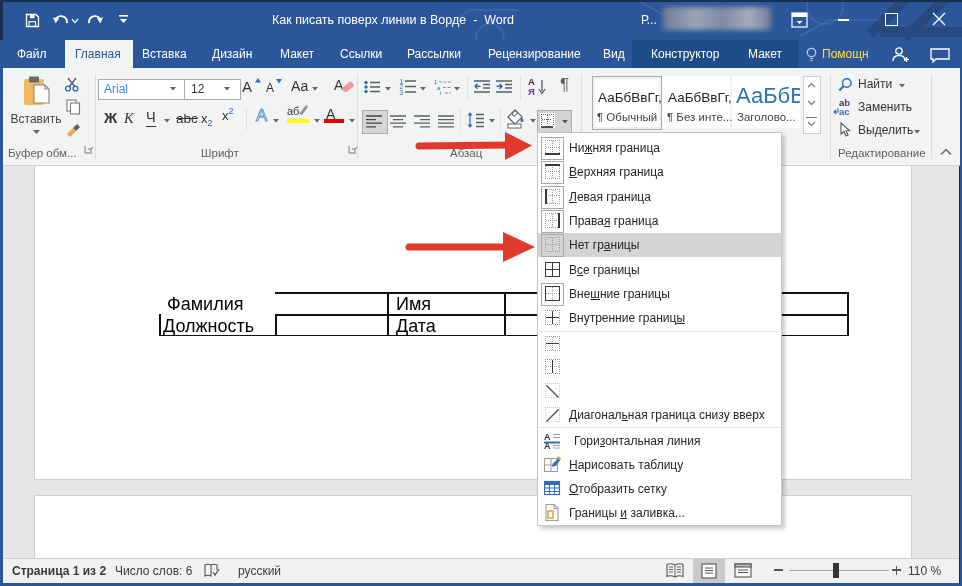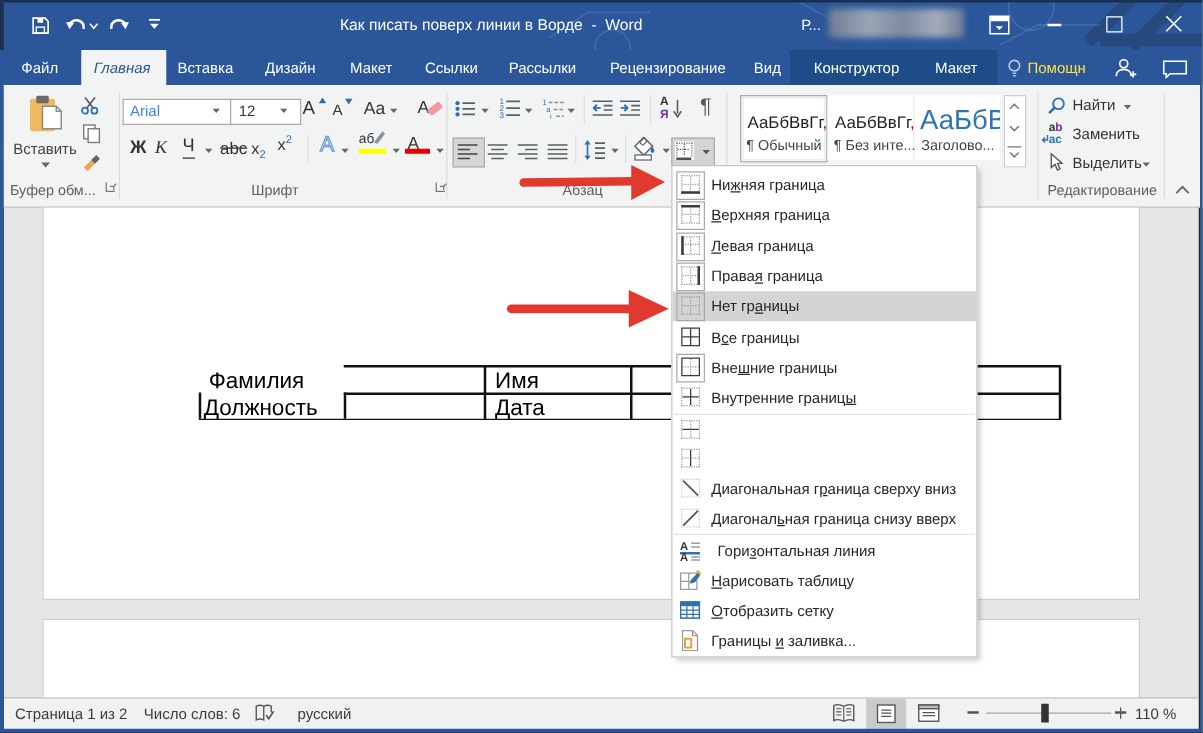--- a/index.html
+++ b/index.html
@@ -90,21 +90,21 @@
 
     <svg class="a" style="left:932px;top:12px" width="14" height="14">
         <path d="M1,1 L13,13 M13,1 L1,13" stroke="#fff" stroke-width="1.3"></path>
       </svg>
   </div>
 
   <div class="a" id="tabrow">
     <div class="a" style="left:632px;top:0;width:166px;height:28px;background:#1e4c87;"></div>
     <div class="a tab" style="left:17px;">Файл</div>
     <div class="a" style="left:65px;top:0;width:68px;height:28px;background:#f2f3f3;"></div>
-    <div class="a tab" style="left:75px;color:#2b579a;font-style:italic;">Главная</div>
+    <div class="a tab" style="left:75px;color:#2b579a;">Главная</div>
     <div class="a tab" style="left:142px;">Вставка</div>
     <div class="a tab" style="left:212px;">Дизайн</div>
     <div class="a tab" style="left:280px;">Макет</div>
     <div class="a tab" style="left:340px;">Ссылки</div>
     <div class="a tab" style="left:407px;">Рассылки</div>
     <div class="a tab" style="left:488px;">Рецензирование</div>
     <div class="a tab" style="left:603px;">Вид</div>
     <div class="a tab" style="left:651px;">Конструктор</div>
     <div class="a tab" style="left:748px;">Макет</div>
 
@@ -395,21 +395,20 @@
     <div class="a" style="left:1px;top:294px;width:241px;height:1px;background:#e3e3e3;"></div>
 
     <div class="a mitxt" style="left:31px;top:8px;">Ни<u>ж</u>няя граница</div>
     <div class="a mitxt" style="left:31px;top:32px;"><u>В</u>ерхняя граница</div>
     <div class="a mitxt" style="left:31px;top:56.5px;"><u>Л</u>евая граница</div>
     <div class="a mitxt" style="left:31px;top:81px;">Права<u>я</u> граница</div>
     <div class="a mitxt" style="left:31px;top:105px;">Нет гр<u>а</u>ницы</div>
     <div class="a mitxt" style="left:31px;top:129.5px;">В<u>с</u>е границы</div>
     <div class="a mitxt" style="left:31px;top:154px;">Вне<u>ш</u>ние границы</div>
     <div class="a mitxt" style="left:31px;top:178px;">Внутренние границ<u>ы</u></div>
-    <div class="a mitxt" style="left:31px;top:251px;">Диагональная г<u>р</u>аница сверху вниз</div>
     <div class="a mitxt" style="left:31px;top:275px;">Диагонал<u>ь</u>ная граница снизу вверх</div>
     <div class="a mitxt" style="left:36px;top:301px;">Гори<u>з</u>онтальная линия</div>
     <div class="a mitxt" style="left:31px;top:325px;"><u>Н</u>арисовать таблицу</div>
     <div class="a mitxt" style="left:31px;top:349px;"><u>О</u>тобразить сетку</div>
     <div class="a mitxt" style="left:31px;top:373px;">Границы <u>и</u> заливка...</div>
 
     <div class="a gb" style="top:4px;"></div>
     <div class="a gb" style="top:28px;"></div>
     <div class="a gb" style="top:52.5px;"></div>
     <div class="a gb" style="top:77px;"></div>
@@ -498,21 +497,21 @@
   <svg class="a" style="left:405px;top:130px;" width="135" height="35">
     <path d="M14,16 L103,15" stroke="#e03a2f" stroke-width="7" stroke-linecap="round"></path>
     <path d="M100,2 L127,15.5 L100,30 z" fill="#e03a2f"></path>
   </svg>
   <svg class="a" style="left:403px;top:228px;" width="140" height="38">
     <path d="M6,19 L103,19" stroke="#e03a2f" stroke-width="7" stroke-linecap="round"></path>
     <path d="M100,4 L132,19 L100,34 z" fill="#e03a2f"></path>
   </svg>
 
   <div class="a" id="statusbar">
-    <div class="a" style="left:9px;top:5px;font-size:12px;color:#3b3b3b;">Страница 1 из 2</div>
+    <div class="a" style="left:9px;top:5px;font-size:12px;color:#3b3b3b;font-weight:bold;">Страница 1 из 2</div>
     <div class="a" style="left:112px;top:5px;font-size:12px;color:#3b3b3b;">Число слов: 6</div>
     <svg class="a" style="left:201px;top:4px;" width="17" height="16" viewBox="0 0 17 16">
       <path d="M1,2 C3,1 5,1 7,2 L7,13 C5,12 3,12 1,13 z" fill="none" stroke="#555" stroke-width="1.1"></path>
       <path d="M7,2 C9,1 11,1 13,2 L13,7" fill="none" stroke="#555" stroke-width="1.1"></path>
       <path d="M9,9 L11,12 L15,6" fill="none" stroke="#555" stroke-width="1.3"></path>
     </svg>
     <div class="a" style="left:235px;top:5px;font-size:12px;color:#3b3b3b;">русский</div>
 
     <svg class="a" style="left:663px;top:4px;" width="18" height="16" viewBox="0 0 18 16">
       <path d="M9,2 C6,0.5 3,0.5 1,1.5 L1,13.5 C3,12.5 6,12.5 9,14 C12,12.5 15,12.5 17,13.5 L17,1.5 C15,0.5 12,0.5 9,2 z" fill="none" stroke="#555" stroke-width="1.1"></path>

